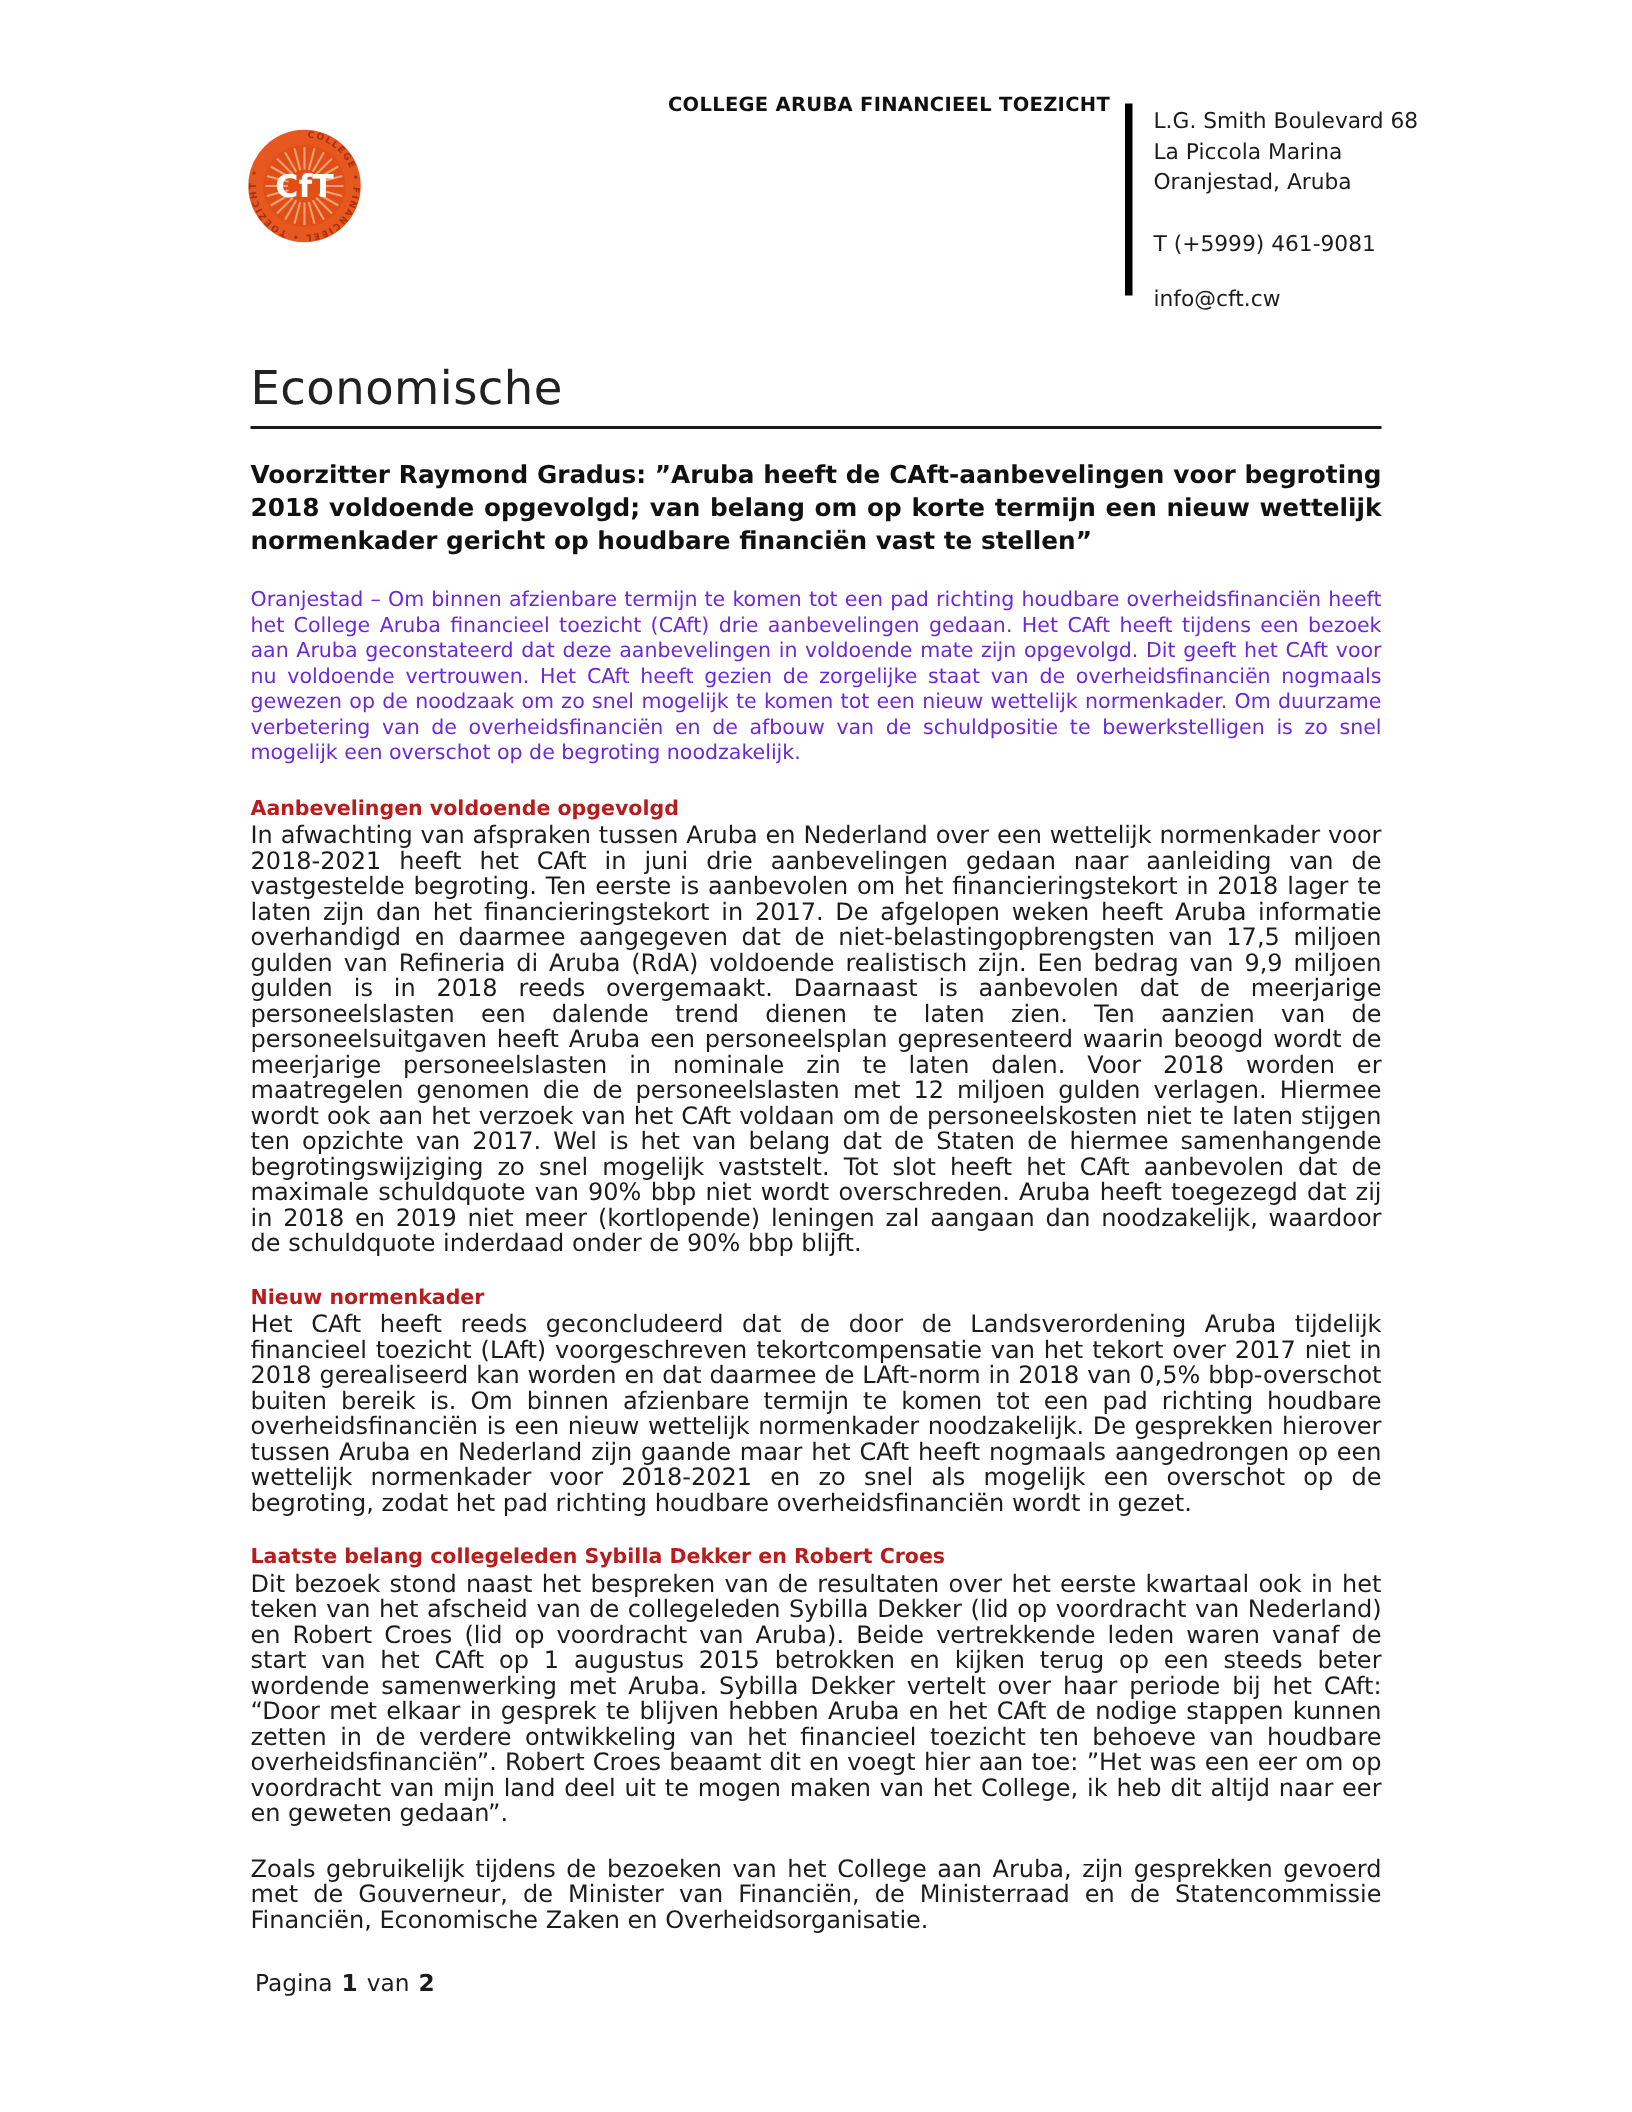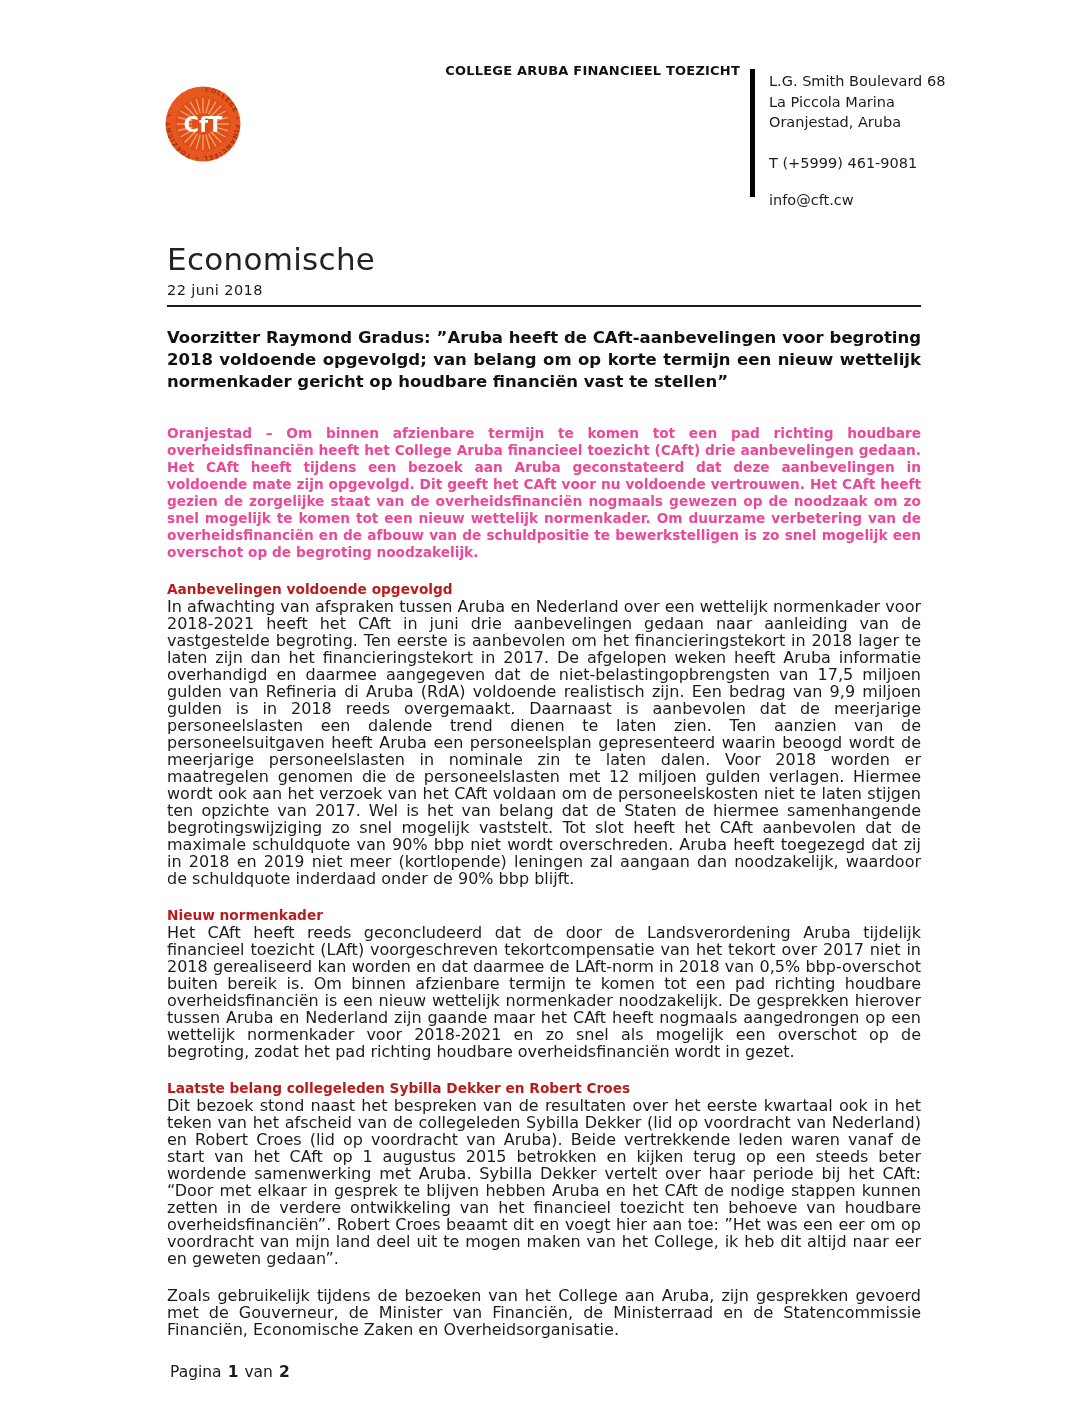--- a/index.html
+++ b/index.html
@@ -25,22 +25,22 @@
   
   .content{position:absolute;left:167px;top:241px;width:754px;}
   .doc-title{margin:0;font-size:31px;line-height:36px;font-weight:400;color:#222;letter-spacing:.3px;}
   .doc-date{margin-top:5px;font-size:14.5px;letter-spacing:.4px;color:#1c1c1c;}
   .title-rule{border:none;border-top:2px solid #1a1a1a;margin:7px 0 0 0;}
   .headline{
     margin-top:20px;font-size:16.5px;line-height:22px;font-weight:bold;
     text-align:justify;color:#111;
   }
   .lead{
-    margin-top:32px;font-size:13.7px;line-height:17px;font-weight:bold;
-    text-align:justify;color:#ec4899;
+    margin-top:20px;font-size:13.7px;line-height:17px;font-weight:normal;
+    text-align:justify;color:#6d28d9;
   }
   .section{margin-top:20px;}
   .section-heading{margin:0;font-size:13.7px;line-height:17px;font-weight:bold;color:#b91c1c;}
   .section-body{margin:0;font-size:16px;line-height:17px;text-align:justify;color:#1c1c1c;}
   
   .footer{margin-top:25px;font-size:15.5px;color:#1c1c1c;}
   .footer span{margin:0 3px;}
   .footer .bold{font-weight:bold;}
 </style>
 </head>
@@ -97,21 +97,20 @@
     <span class="addr-line">La Piccola Marina</span>
     <span class="addr-line">Oranjestad, Aruba</span>
     <span class="phone">T (+5999) 461-9081</span>
     <span class="email">info@cft.cw</span>
   </div>
 
   <div class="content">
 
     <h1 class="doc-title">Economische</h1>
 
-    <div class="doc-date">22 juni 2018</div>
 
     <hr class="title-rule">
 
     <p class="headline">Voorzitter Raymond Gradus: ”Aruba heeft de CAft-aanbevelingen voor begroting 2018 voldoende opgevolgd; van belang om op korte termijn een nieuw wettelijk normenkader gericht op houdbare financiën vast te stellen”</p>
 
     <p class="lead">Oranjestad – Om binnen afzienbare termijn te komen tot een pad richting houdbare overheidsfinanciën heeft het College Aruba financieel toezicht (CAft) drie aanbevelingen gedaan. Het CAft heeft tijdens een bezoek aan Aruba geconstateerd dat deze aanbevelingen in voldoende mate zijn opgevolgd. Dit geeft het CAft voor nu voldoende vertrouwen. Het CAft heeft gezien de zorgelijke staat van de overheidsfinanciën nogmaals gewezen op de noodzaak om zo snel mogelijk te komen tot een nieuw wettelijk normenkader. Om duurzame verbetering van de overheidsfinanciën en de afbouw van de schuldpositie te bewerkstelligen is zo snel mogelijk een overschot op de begroting noodzakelijk.</p>
 
     <div class="section">
       <h2 class="section-heading">Aanbevelingen voldoende opgevolgd</h2>
       <p class="section-body">In afwachting van afspraken tussen Aruba en Nederland over een wettelijk normenkader voor 2018-2021 heeft het CAft in juni drie aanbevelingen gedaan naar aanleiding van de vastgestelde begroting. Ten eerste is aanbevolen om het financieringstekort in 2018 lager te laten zijn dan het financieringstekort in 2017. De afgelopen weken heeft Aruba informatie overhandigd en daarmee aangegeven dat de niet-belastingopbrengsten van 17,5 miljoen gulden van Refineria di Aruba (RdA) voldoende realistisch zijn. Een bedrag van 9,9 miljoen gulden is in 2018 reeds overgemaakt. Daarnaast is aanbevolen dat de meerjarige personeelslasten een dalende trend dienen te laten zien. Ten aanzien van de personeelsuitgaven heeft Aruba een personeelsplan gepresenteerd waarin beoogd wordt de meerjarige personeelslasten in nominale zin te laten dalen. Voor 2018 worden er maatregelen genomen die de personeelslasten met 12 miljoen gulden verlagen. Hiermee wordt ook aan het verzoek van het CAft voldaan om de personeelskosten niet te laten stijgen ten opzichte van 2017. Wel is het van belang dat de Staten de hiermee samenhangende begrotingswijziging zo snel mogelijk vaststelt.  Tot slot heeft het CAft aanbevolen dat de maximale schuldquote van 90% bbp niet wordt overschreden. Aruba heeft toegezegd dat zij in 2018 en 2019 niet meer (kortlopende) leningen zal aangaan dan noodzakelijk, waardoor de schuldquote inderdaad onder de 90% bbp blijft.</p>

